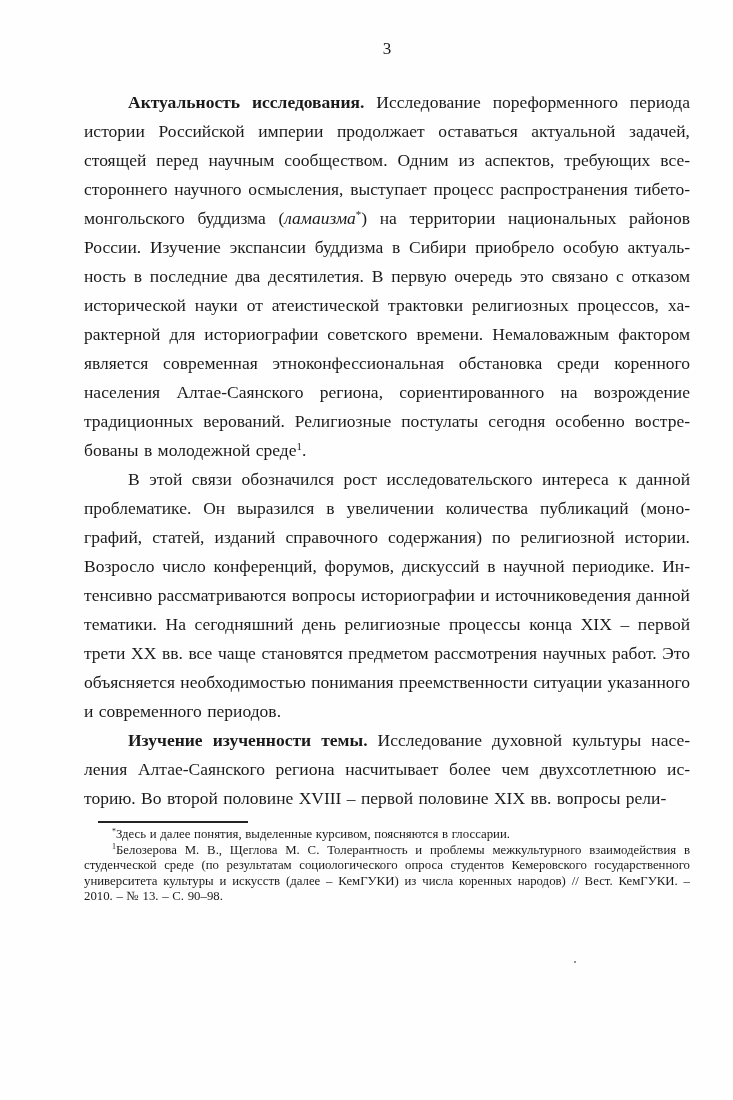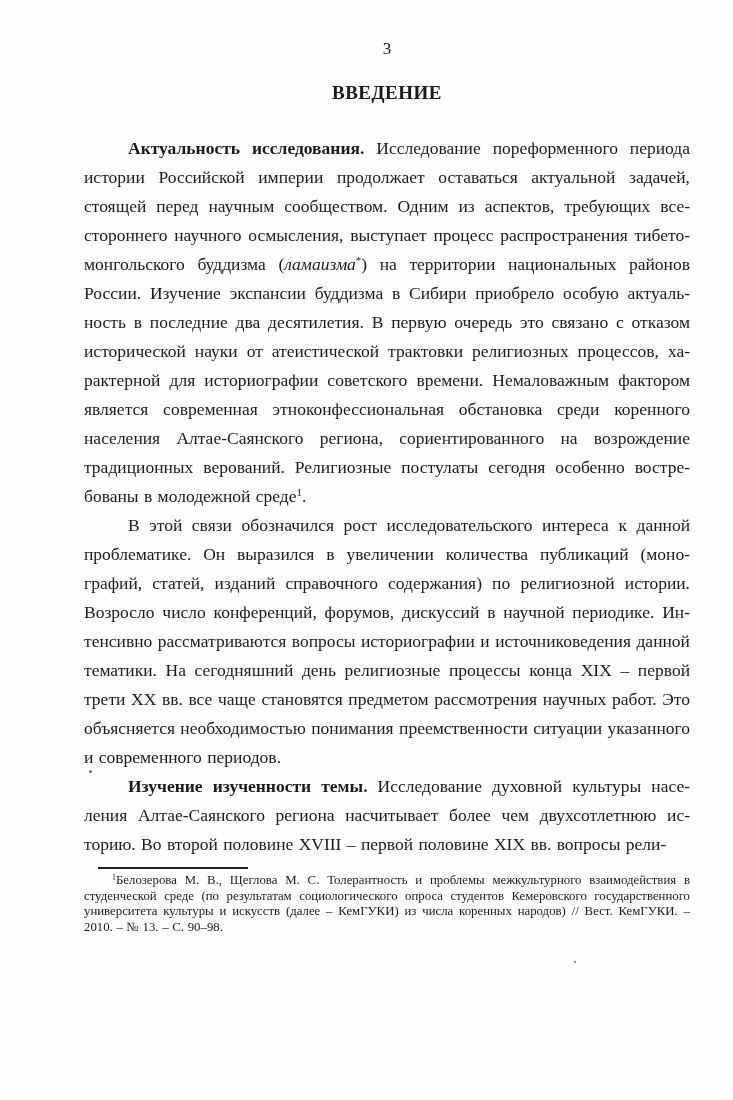--- a/index.html
+++ b/index.html
@@ -80,36 +80,36 @@
   .speck-2 { left: 574px; top: 961px; width: 2px; height: 2px; }
 </style>
 </head>
 <body>
 
 <div class="page">
   <div class="content">
 
     <div class="page-number">3</div>
 
-    <h1 class="doc-title">ВВЕДЕНИЕ</h1>
 
     <div class="body-text">
 
       <p><b>Актуальность исследования.</b><span> Исследование пореформенного периода истории Российской империи продолжает оставаться актуальной задачей, стоящей перед научным сообществом. Одним из аспектов, требующих все­стороннего научного осмысления, выступает процесс распространения тибе­то-монгольского буддизма (</span><i>ламаизма</i><sup>*</sup><span>) на территории национальных районов России. Изучение экспансии буддизма в Сибири приобрело особую актуаль­ность в последние два десятилетия. В первую очередь это связано с отказом исторической науки от атеистической трактовки религиозных процессов, ха­рактерной для историографии советского времени. Немаловажным фактором является современная этноконфессиональная обстановка среди коренного населения Алтае-Саянского региона, сориентированного на возрождение традиционных верований. Религиозные постулаты сегодня особенно востре­бованы в молодежной среде</span><sup>1</sup><span>.</span></p>
 
       <p><span>В этой связи обозначился рост исследовательского интереса к данной проблематике. Он выразился в увеличении количества публикаций (моно­графий, статей, изданий справочного содержания) по религиозной истории. Возросло число конференций, форумов, дискуссий в научной периодике. Ин­тенсивно рассматриваются вопросы историографии и источниковедения дан­ной тематики. На сегодняшний день религиозные процессы конца XIX – пер­вой трети XX вв. все чаще становятся предметом рассмотрения научных ра­бот. Это объясняется необходимостью понимания преемственности ситуации указанного и современного периодов.</span></p>
 
       <p><b>Изучение изученности темы.</b><span> Исследование духовной культуры насе­ления Алтае-Саянского региона насчитывает более чем двухсотлетнюю ис­торию. Во второй половине XVIII – первой половине XIX вв. вопросы рели-</span></p>
 
     </div>
 
     <hr class="footnote-rule">
 
     <div class="footnotes">
 
+      <p><sup>*</sup><span>Здесь и далее понятия, выделенные курсивом, поясняются в глоссарии.</span></p>
 
       <p><sup>1</sup><span>Белозерова М. В., Щеглова М. С. Толерантность и проблемы межкультурного взаимодействия в студенческой среде (по результатам социологического опроса студентов Кемеровского государственного университета культуры и искусств (далее – КемГУКИ) из числа коренных народов) // Вест. КемГУКИ. – 2010. – № 13. – С. 90–98.</span></p>
 
     </div>
 
   </div>
 
   <div class="speck speck-1"></div>
   <div class="speck speck-2"></div>
 </div>

